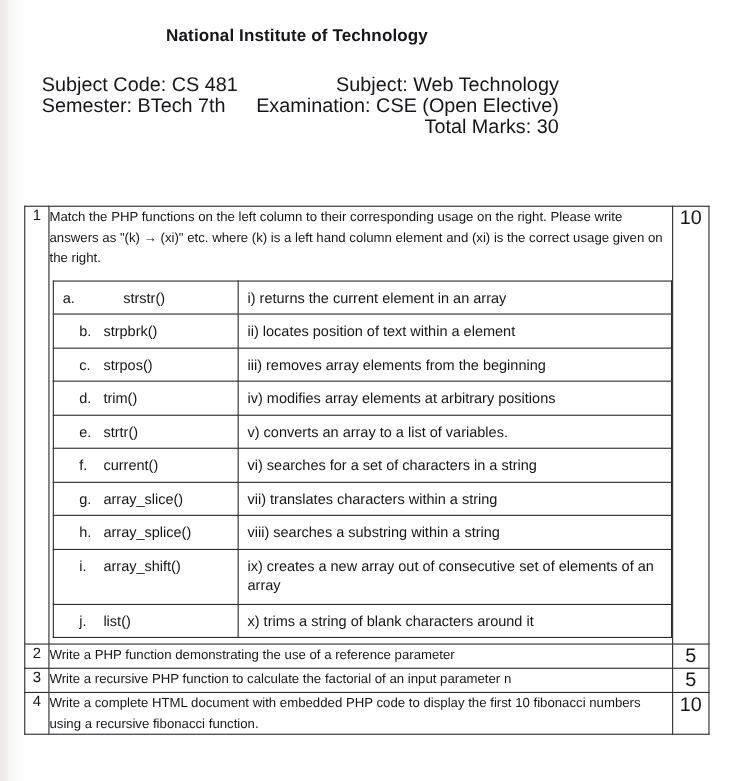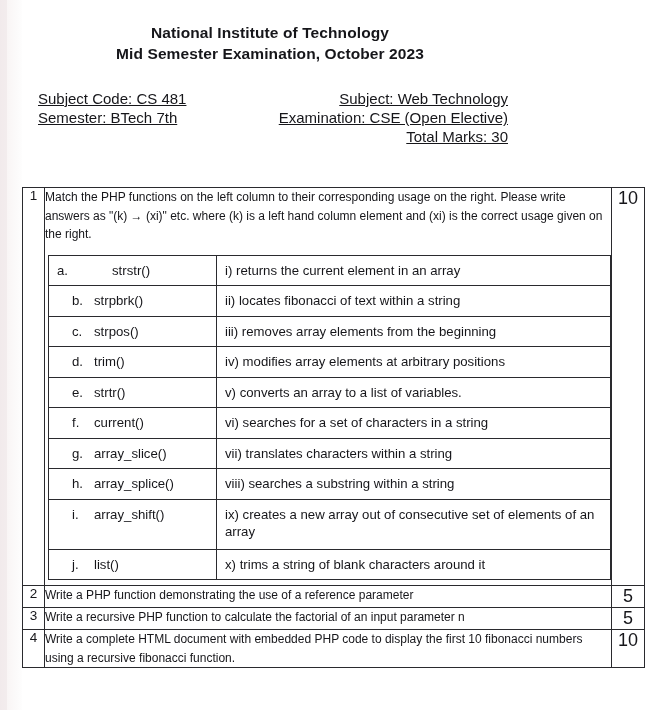--- a/index.html
+++ b/index.html
@@ -69,24 +69,23 @@
     text-align: left;
   }
   .meta-right {
     position: absolute;
     right: 32px;
     top: 0;
     text-align: right;
     margin-left: 38px;
   }
   .meta-line {
-    font-size: 15px;
+    font-size: 18px;
     line-height: 19px;
     white-space: nowrap;
-    text-decoration: underline;
   }
 
   
   .qtable {
     position: absolute;
     left: 22px;
     top: 187px;
     width: 623px;
     border: 1.6px solid #2a2a2e;
     border-collapse: collapse;
@@ -155,21 +154,20 @@
 </head>
 <body>
 
 <div class="scan-edge"></div>
 <div class="scan-edge-b"></div>
 
 <div class="page">
 
   <div class="head">
     <div class="head-line">National Institute of Technology</div>
-    <div class="head-line">Mid Semester Examination, October 2023</div>
   </div>
 
   <div class="meta">
     <div class="meta-left">
       <div class="meta-line">Subject Code: CS 481</div>
       <div class="meta-line">Semester: BTech 7th</div>
     </div>
     <div class="meta-right">
       <div class="meta-line">Subject: Web Technology</div>
       <div class="meta-line">Examination: CSE (Open Elective)</div>
@@ -205,21 +203,21 @@
                 </td>
                 <td>i) returns the current element in an array</td>
               </tr>
               <tr>
                 <td>
                   <div class="fn-row">
                     <span class="fn-key">b.</span>
                     <span class="fn-val">strpbrk()</span>
                   </div>
                 </td>
-                <td>ii) locates fibonacci of text within a string</td>
+                <td>ii) locates position of text within a element</td>
               </tr>
               <tr>
                 <td>
                   <div class="fn-row">
                     <span class="fn-key">c.</span>
                     <span class="fn-val">strpos()</span>
                   </div>
                 </td>
                 <td>iii) removes array elements from the beginning</td>
               </tr>

